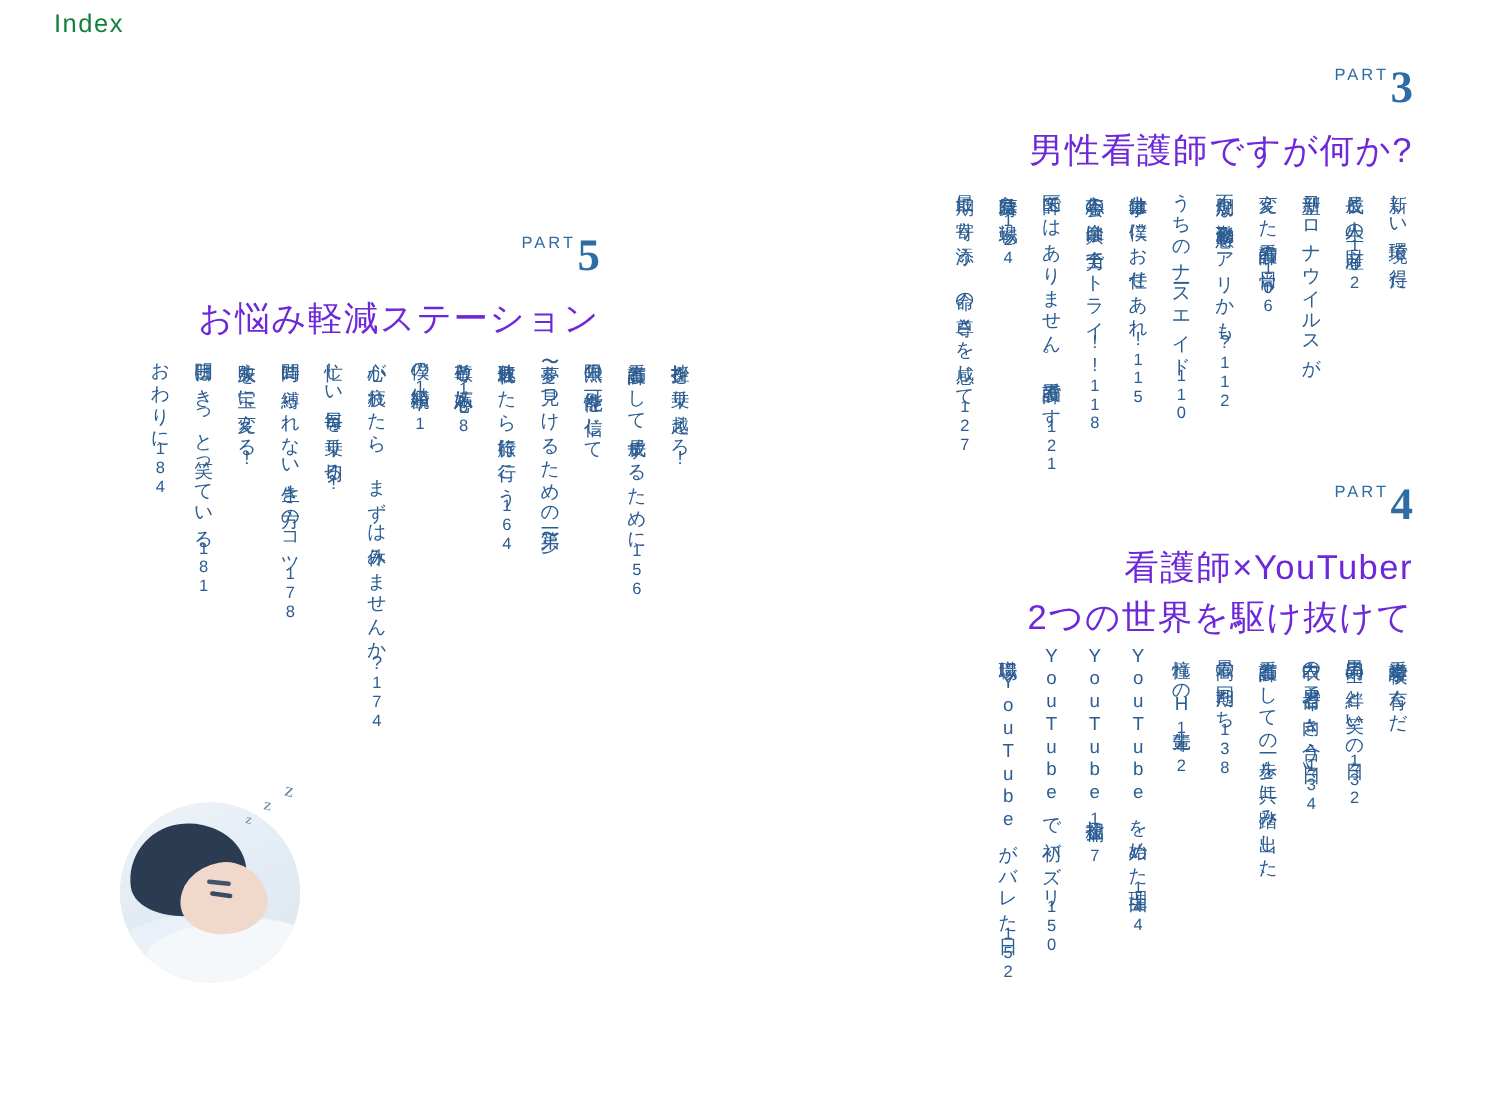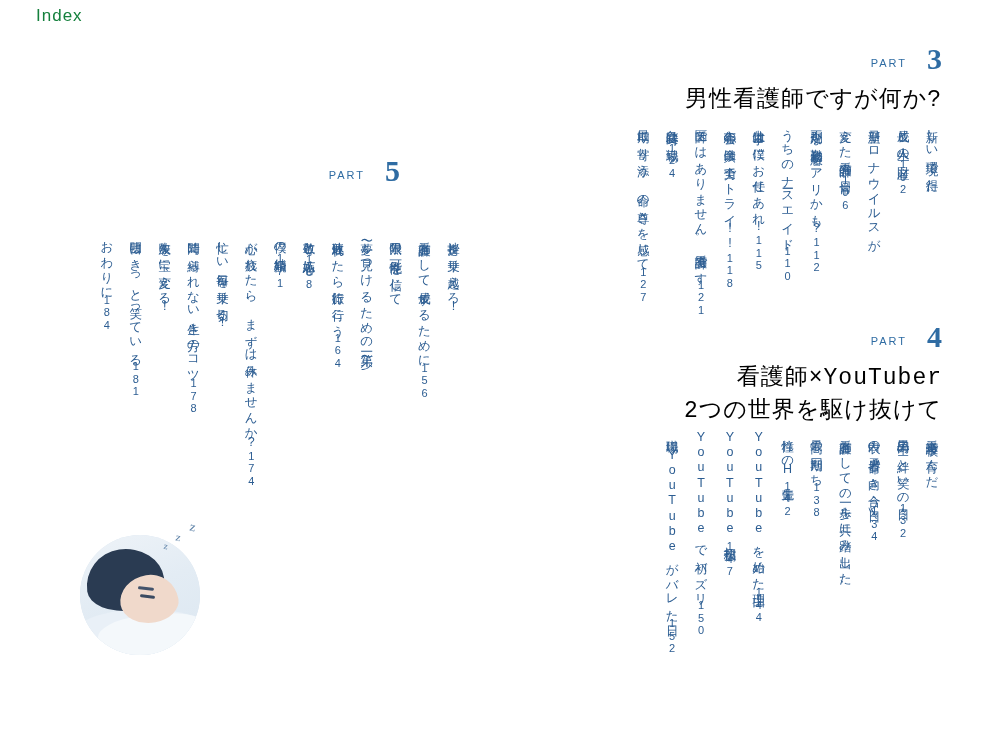--- a/index.html
+++ b/index.html
@@ -31,46 +31,44 @@
     font-family: "Liberation Sans", sans-serif;
   }
 
   
   .part-head {
     position: absolute;
     text-align: right;
   }
   .part-line {
     display: flex;
-    align-items: flex-end;
     justify-content: flex-end;
-    gap: 20px;
+    gap: 1px;
   }
   .part-word {
     font-size: 11px;
     letter-spacing: 2px;
     color: #2f6ca3;
     padding-bottom: 5px;
     font-family: "Liberation Sans", sans-serif;
   }
   .part-num {
     font-size: 30px;
     font-weight: bold;
     color: #2f6ca3;
     line-height: 1;
     font-family: "Liberation Serif", serif;
   }
   .part-title {
     font-size: 23px;
-    color: #000000;
+    color: #6d28d9;
     letter-spacing: 1px;
     margin-top: 10px;
     line-height: 1.45;
     white-space: pre-line;
-    font-family: Liberation Mono, monospace;
   }
 
   
   .vcols {
     position: absolute;
     display: flex;
     flex-direction: row;
     align-items: flex-start;
   }
   .ventry {
@@ -227,20 +225,21 @@
     <div class="ventry"><span>白衣の勇者〝命と向き合う日々〟</span><span class="pg">134</span></div>
     <div class="ventry"><span>男子同士の絆と笑いの日々</span><span class="pg">132</span></div>
     <div class="ventry"><span>看護学校で育んだ</span></div>
   </div>
 
   <div class="part-head" style="left: 110px; top: 156px; width: 290px; text-align: right;">
     <div class="part-line">
       <span class="part-word">PART</span>
       <span class="part-num">5</span>
     </div>
+    <div class="part-title">お悩み軽減ステーション</div>
   </div>
 
   <div class="vcols" style="left: 88px; top: 232px;">
     <div class="ventry"><span>おわりに</span><span class="pg">184</span></div>
     <div class="ventry"><span>明日はきっと笑っている</span><span class="pg">181</span></div>
     <div class="ventry"><span>失敗を宝に変える!</span></div>
     <div class="ventry"><span>時間に縛られない生き方のコツ</span><span class="pg">178</span></div>
     <div class="ventry"><span>忙しい毎日を乗り切る!</span></div>
     <div class="ventry"><span>心が疲れたら、まずは休みませんか?</span><span class="pg">174</span></div>
     <div class="ventry"><span>僕の結婚観</span><span class="pg">171</span></div>

